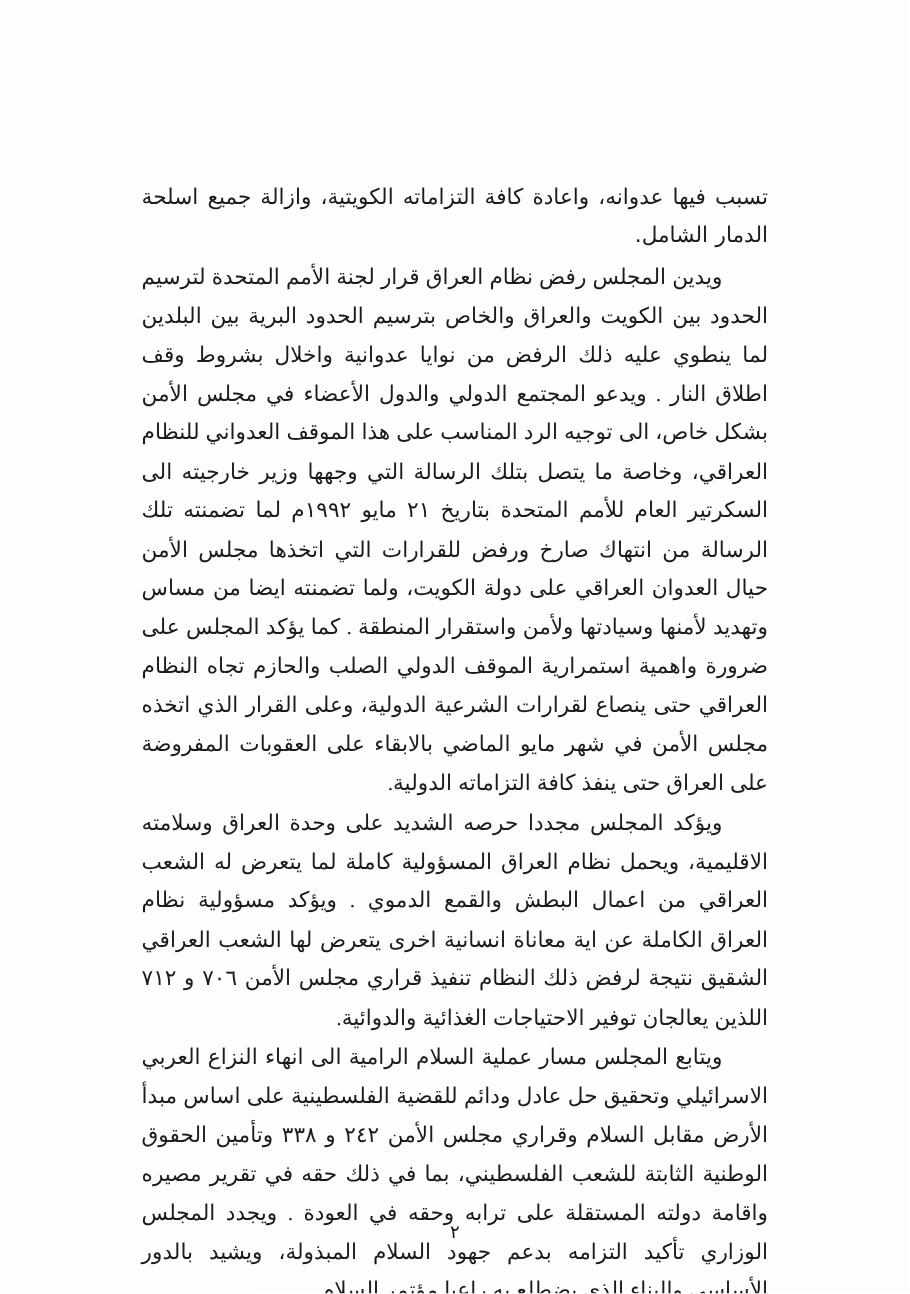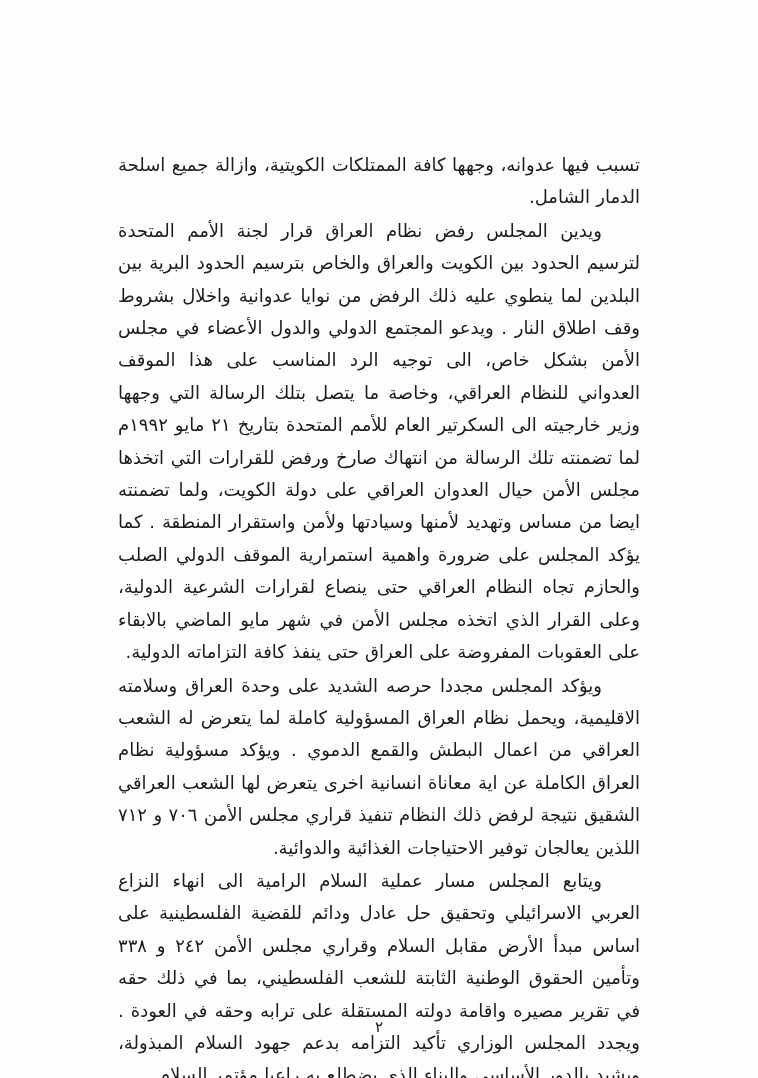--- a/index.html
+++ b/index.html
@@ -28,40 +28,41 @@
     line-height: 32.4px;
     color: #1b1b1b;
     word-spacing: 0.5px;
   }
   .text-block p {
     margin: 0 0 1px 0;
     padding: 0;
   }
   .text-block p.indent {
     text-indent: 38px; 
+    font-family: Liberation Serif, serif;
   }
   .page-number {
     position: absolute;
     top: 1018px;
     left: 0;
     width: 758px;
     text-align: center;
     direction: rtl;
     font-family: "DejaVu Sans", sans-serif;
     font-size: 15px;
     color: #111111;
   }
 </style>
 </head>
 <body>
 
 <div class="page">
 
   <div class="text-block">
-    <p>تسبب فيها عدوانه، وجهها كافة الممتلكات الكويتية، وازالة جميع اسلحة الدمار الشامل.</p>
+    <p>تسبب فيها عدوانه، واعادة كافة التزاماته الكويتية، وازالة جميع اسلحة الدمار الشامل.</p>
     <p class="indent">ويدين المجلس رفض نظام العراق قرار لجنة الأمم المتحدة لترسيم الحدود بين الكويت والعراق والخاص بترسيم الحدود البرية بين البلدين لما ينطوي عليه ذلك الرفض من نوايا عدوانية واخلال بشروط وقف اطلاق النار . ويدعو المجتمع الدولي والدول الأعضاء في مجلس الأمن بشكل خاص، الى توجيه الرد المناسب على هذا الموقف العدواني للنظام العراقي، وخاصة ما يتصل بتلك الرسالة التي وجهها وزير خارجيته الى السكرتير العام للأمم المتحدة بتاريخ ٢١ مايو ١٩٩٢م لما تضمنته تلك الرسالة من انتهاك صارخ ورفض للقرارات التي اتخذها مجلس الأمن حيال العدوان العراقي على دولة الكويت، ولما تضمنته ايضا من مساس وتهديد لأمنها وسيادتها ولأمن واستقرار المنطقة . كما يؤكد المجلس على ضرورة واهمية استمرارية الموقف الدولي الصلب والحازم تجاه النظام العراقي حتى ينصاع لقرارات الشرعية الدولية، وعلى القرار الذي اتخذه مجلس الأمن في شهر مايو الماضي بالابقاء على العقوبات المفروضة على العراق حتى ينفذ كافة التزاماته الدولية.</p>
     <p class="indent">ويؤكد المجلس مجددا حرصه الشديد على وحدة العراق وسلامته الاقليمية، ويحمل نظام العراق المسؤولية كاملة لما يتعرض له الشعب العراقي من اعمال البطش والقمع الدموي . ويؤكد مسؤولية نظام العراق الكاملة عن اية معاناة انسانية اخرى يتعرض لها الشعب العراقي الشقيق نتيجة لرفض ذلك النظام تنفيذ قراري مجلس الأمن ٧٠٦ و ٧١٢ اللذين يعالجان توفير الاحتياجات الغذائية والدوائية.</p>
     <p class="indent">ويتابع المجلس مسار عملية السلام الرامية الى انهاء النزاع العربي الاسرائيلي وتحقيق حل عادل ودائم للقضية الفلسطينية على اساس مبدأ الأرض مقابل السلام وقراري مجلس الأمن ٢٤٢ و ٣٣٨ وتأمين الحقوق الوطنية الثابتة للشعب الفلسطيني، بما في ذلك حقه في تقرير مصيره واقامة دولته المستقلة على ترابه وحقه في العودة . ويجدد المجلس الوزاري تأكيد التزامه بدعم جهود السلام المبذولة، ويشيد بالدور الأساسي والبناء الذي يضطلع به راعيا مؤتمر السلام.</p>
 
   </div>
 
   <div class="page-number">٢</div>
 
 </div>
 

